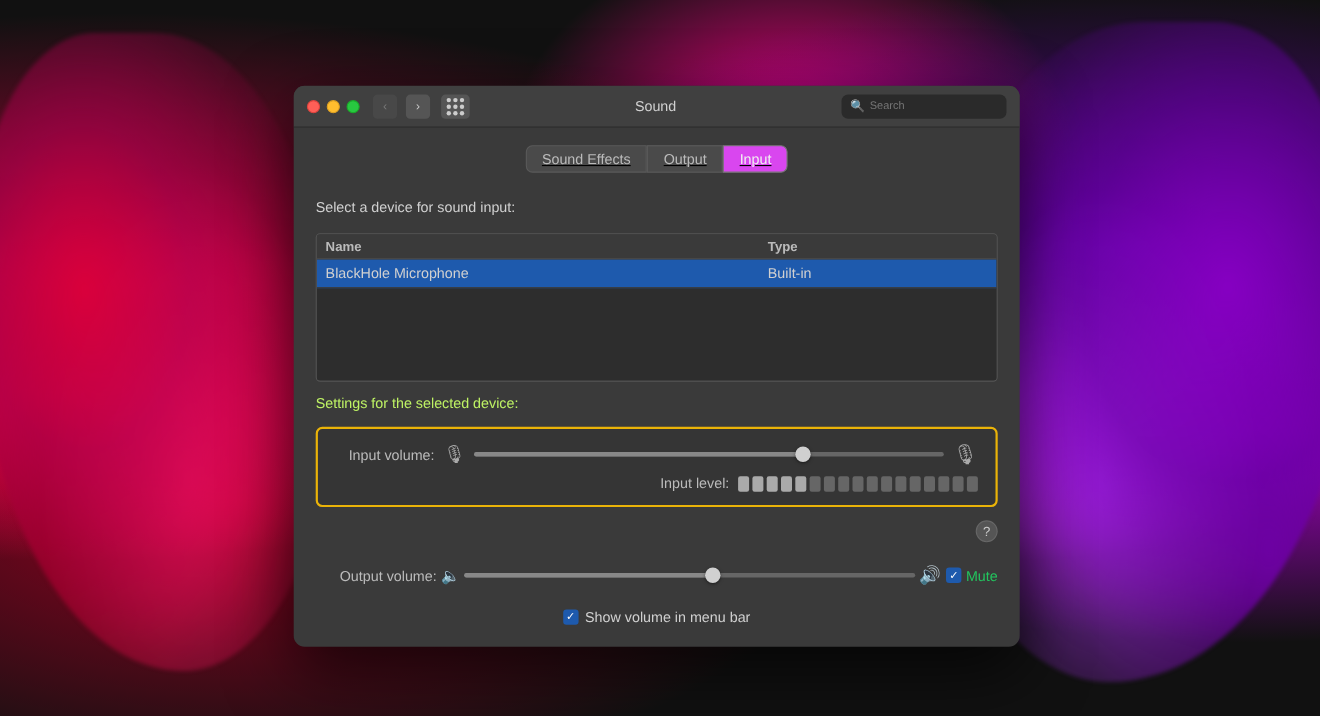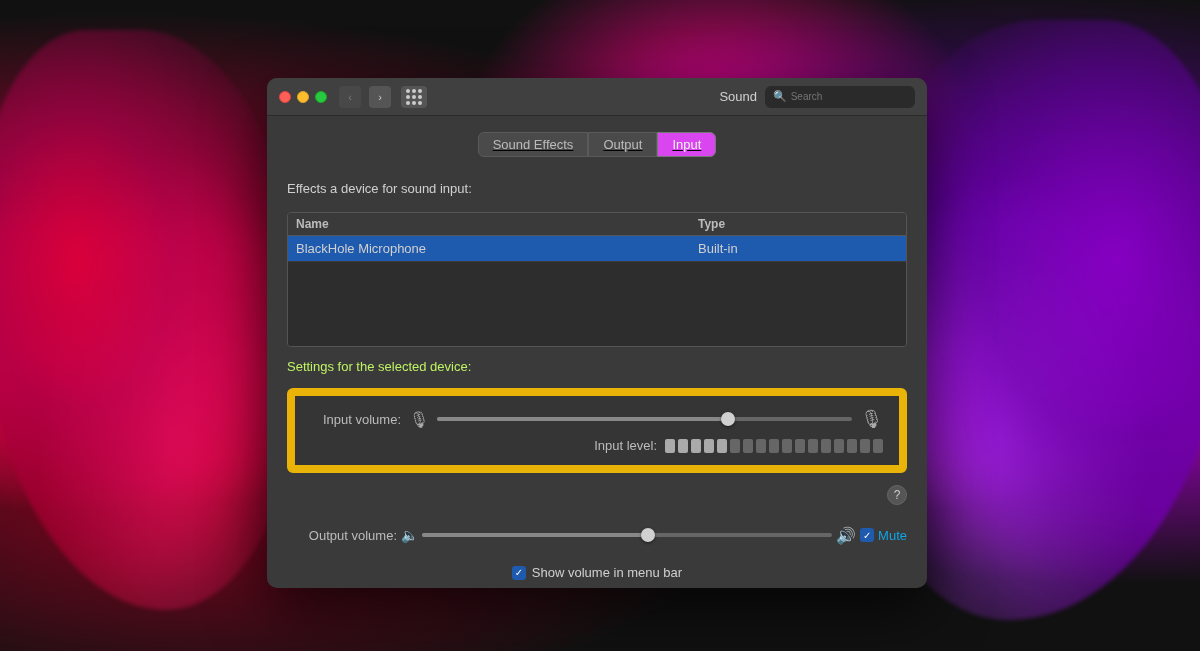--- a/index.html
+++ b/index.html
@@ -134,21 +134,21 @@
 
     .grid-dot {
       width: 4px;
       height: 4px;
       background: #ccc;
       border-radius: 50%;
     }
 
     .titlebar-title {
       flex: 1;
-      text-align: right;
+      text-align: center;
       color: #d0d0d0;
       font-size: 13px;
       font-weight: 500;
     }
 
     .search-box {
       display: flex;
       align-items: center;
       background: #2a2a2a;
       border-radius: 6px;
@@ -266,21 +266,21 @@
       border-bottom: none;
     }
 
     .table-cell {
       font-size: 13px;
       color: #d0d0d0;
     }
 
     
     .settings-box {
-      border: 8px solid #eab308;
+      border: 2px solid #eab308;
       border-radius: 6px;
       padding: 12px 16px;
       background: #353535;
     }
 
     .setting-row {
       display: flex;
       align-items: center;
       gap: 8px;
       margin-bottom: 8px;
@@ -417,21 +417,21 @@
       font-size: 10px;
     }
 
     .checkbox-label {
       font-size: 13px;
       color: #d0d0d0;
     }
 
     .mute-label {
       font-size: 13px;
-      color: #0ea5e9;
+      color: #22c55e;
     }
   </style>
 </head>
 <body>
 
 <div class="bg"></div>
 <div class="splash-left"></div>
 <div class="splash-right"></div>
 
 <div class="window">
@@ -465,21 +465,21 @@
   </div>
 
   <div class="content">
 
     <div class="tabs">
       <div class="tab">Sound Effects</div>
       <div class="tab">Output</div>
       <div class="tab active">Input</div>
     </div>
 
-    <div class="section-heading">Effects a device for sound input:</div>
+    <div class="section-heading">Select a device for sound input:</div>
 
     <div class="device-table">
       <div class="table-header">
         <div class="table-header-cell">Name</div>
         <div class="table-header-cell">Type</div>
       </div>
       <div class="table-body">
         <div class="table-row selected">
           <div class="table-cell">BlackHole Microphone</div>
           <div class="table-cell">Built-in</div>

